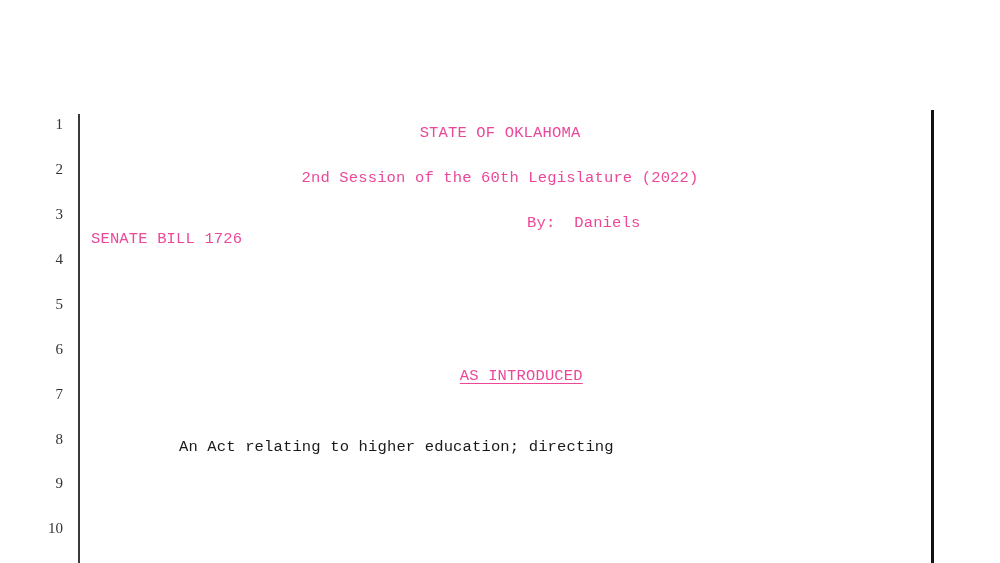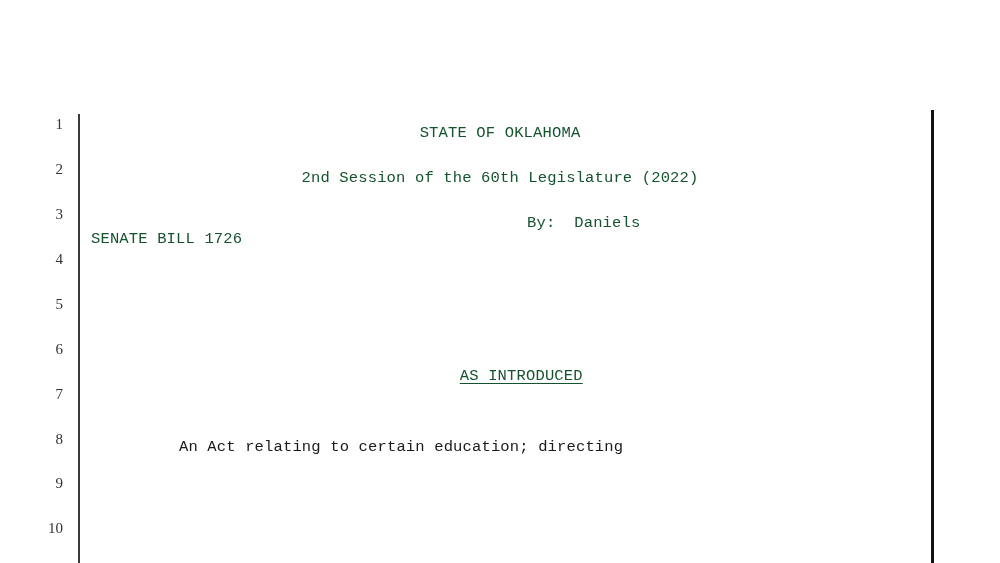--- a/index.html
+++ b/index.html
@@ -44,21 +44,21 @@
       left: 33px;
       text-align: right;
       font-family: "Liberation Serif", "DejaVu Serif", serif;
       font-size: 15px;
       color: #333333;
     }
     .doc-text {
       position: absolute;
       font-size: 15.5px;
       white-space: pre;
-      color: #14532d;
+      color: #ec4899;
       letter-spacing: 0.15px;
     }
     .centered {
       text-align: center;
       left: 80px;
       width: 850px;
     }
     .underline {
       text-decoration: underline;
       text-underline-offset: 3px;
@@ -96,20 +96,20 @@
   <div class="doc-text centered" style="top:169px; left:75px;">2nd Session of the 60th Legislature (2022)</div>
 
   <div class="doc-text" style="top:230px; left:91px;">SENATE BILL 1726</div>
   <div class="doc-text" style="top:214px; left:527px;">By:  Daniels</div>
 
   <div class="doc-text" style="top:349px; left:422px;">
     <span class="underline">AS INTRODUCED</span>
   </div>
 
   <div class="title-block">
-    <div>An Act relating to certain education; directing</div>
+    <div>An Act relating to higher education; directing</div>
     
     
     
     
   </div>
 
 </div>
 
 </body></html>

